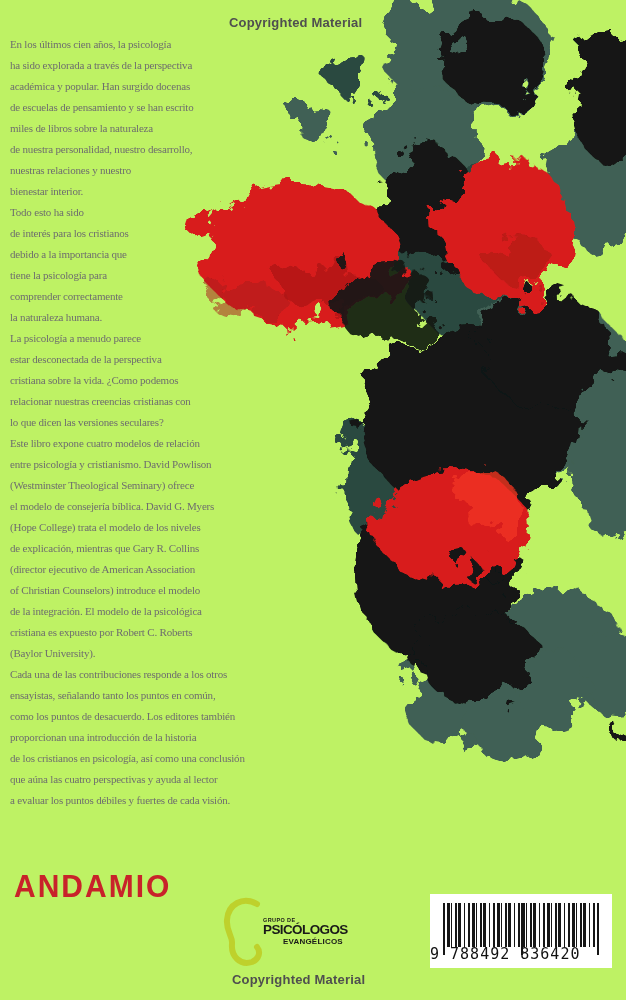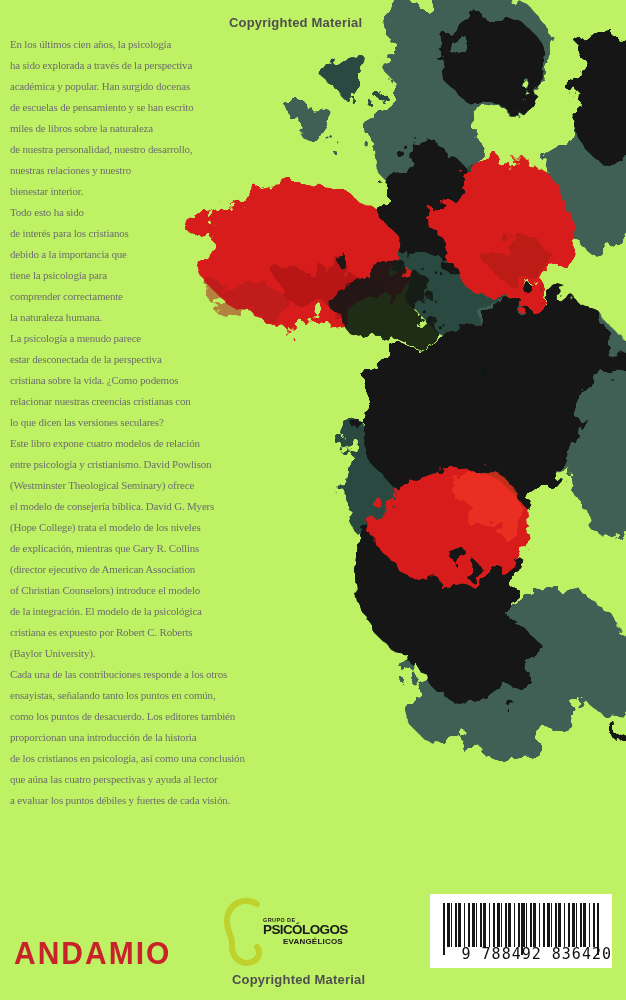--- a/index.html
+++ b/index.html
@@ -23,21 +23,21 @@
     position:absolute;z-index:2;
     left:10px;top:34px;width:470px;
     font-family:Liberation Serif, serif;
     font-size:11px;line-height:21px;
     color:var(--text-gray,#6e6e6e);
     white-space:pre-line;
     letter-spacing:-0.2px;
   }
   .andamio{
     position:absolute;z-index:3;
-    left:14px;top:939px;
+    left:14px;top:872px;
     font:800 30px/1 "Liberation Sans",sans-serif;
     color:var(--logo-red,#c8232a);
     letter-spacing:2px;
     transform:scaleY(1.02);
   }
   .org-logo{position:absolute;z-index:3;left:221px;top:895px;width:130px;height:74px;}
   .org-logo .head{position:absolute;left:0;top:0;}
   .org-text{position:absolute;left:42px;top:22px;color:#191919;}
   .org-text .l1{font:bold 5.5px/6px "Liberation Sans",sans-serif;letter-spacing:.4px;}
   .org-text .l2{font:bold 13.5px/14px "Liberation Sans",sans-serif;letter-spacing:-0.6px;}
@@ -60,21 +60,21 @@
   .barcode .guard-l,.barcode .guard-m,.barcode .guard-r{
     position:absolute;top:9px;width:2px;height:52px;
     background:var(--barcode-black,#161616);
   }
   .barcode .guard-l{left:13px;}
   .barcode .guard-m{left:50%;}
   .barcode .guard-r{right:13px;}
   .barcode .digits{
     position:absolute;left:0;right:0;top:52px;
     font:15px/16px "DejaVu Sans Mono","Liberation Mono",monospace;
-    color:#111;text-align:right;letter-spacing:1px;
+    color:#111;text-align:left;letter-spacing:1px;
     background:transparent;
   }
 </style>
 </head>
 <body>
 
 <div class="page">
 
   <svg class="artwork" width="626" height="1000" viewBox="0 0 626 1000" aria-hidden="true">
     <defs>

